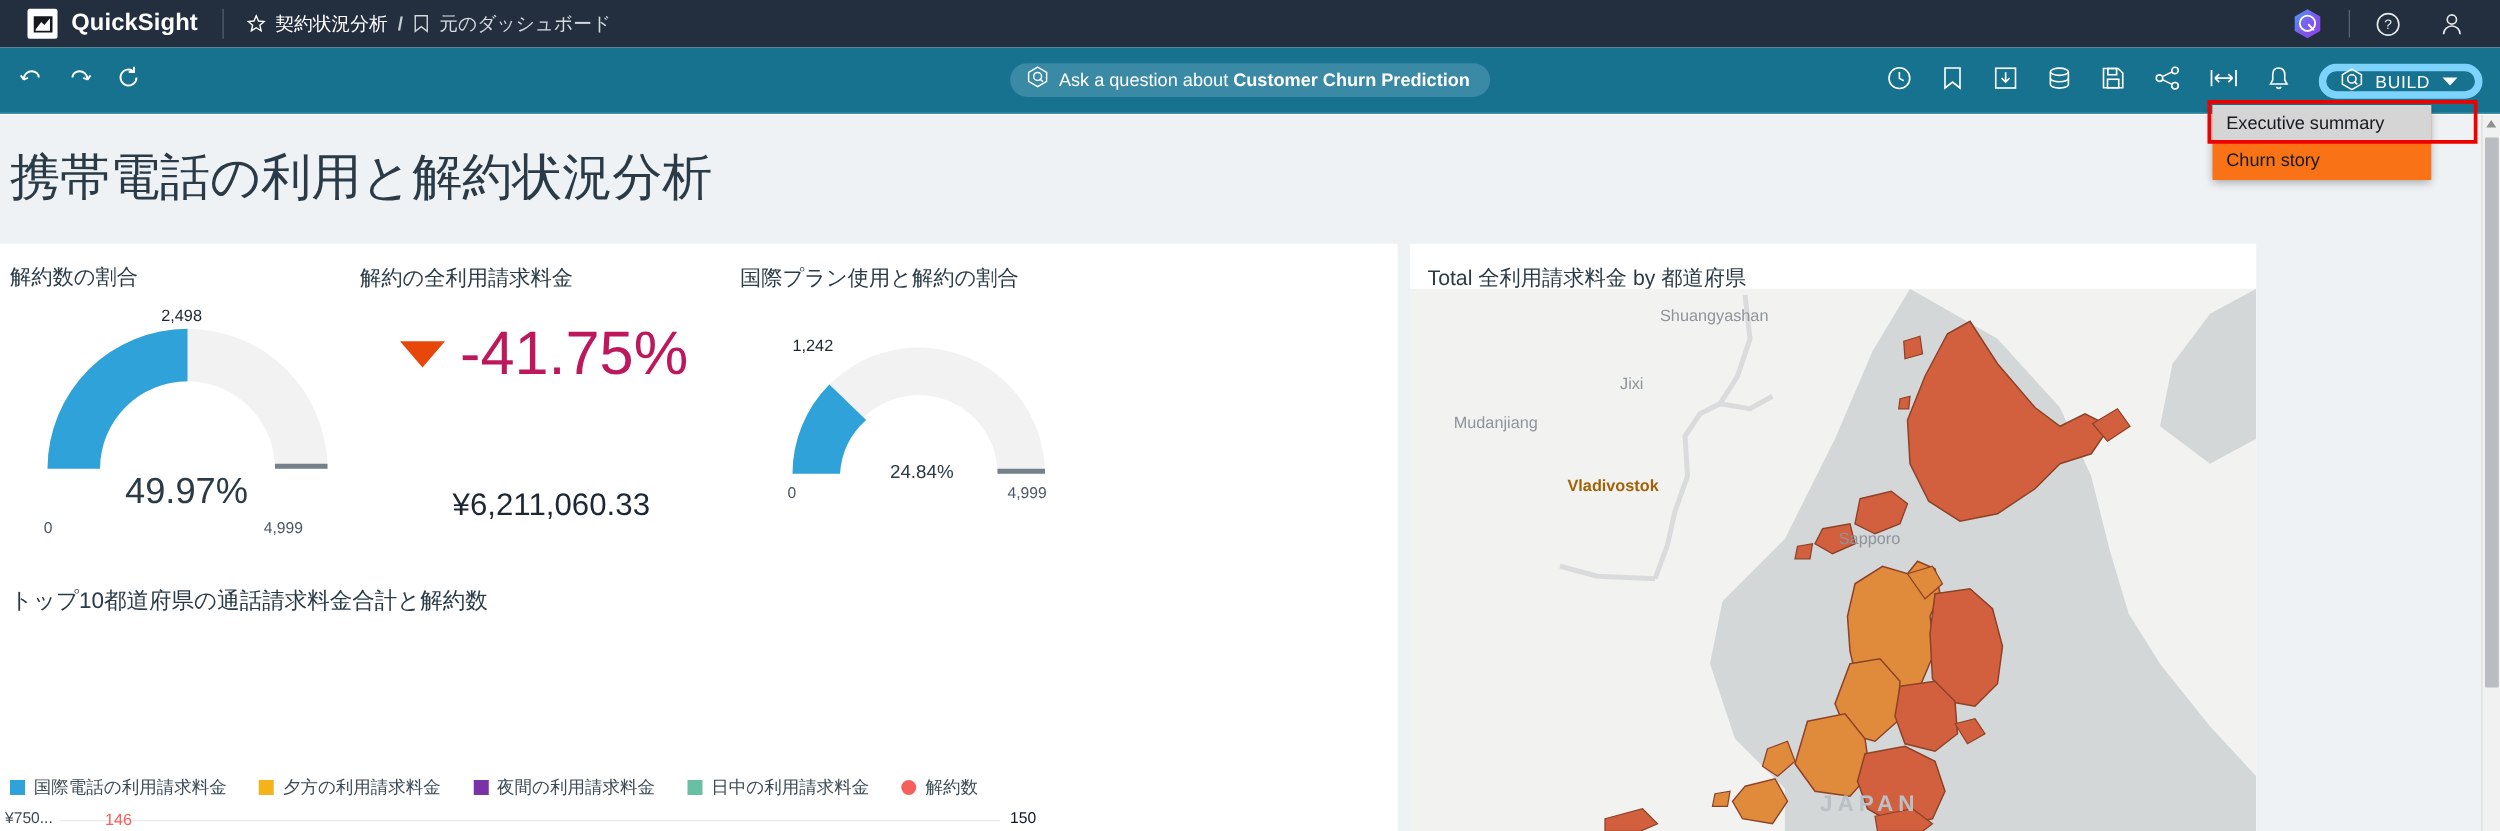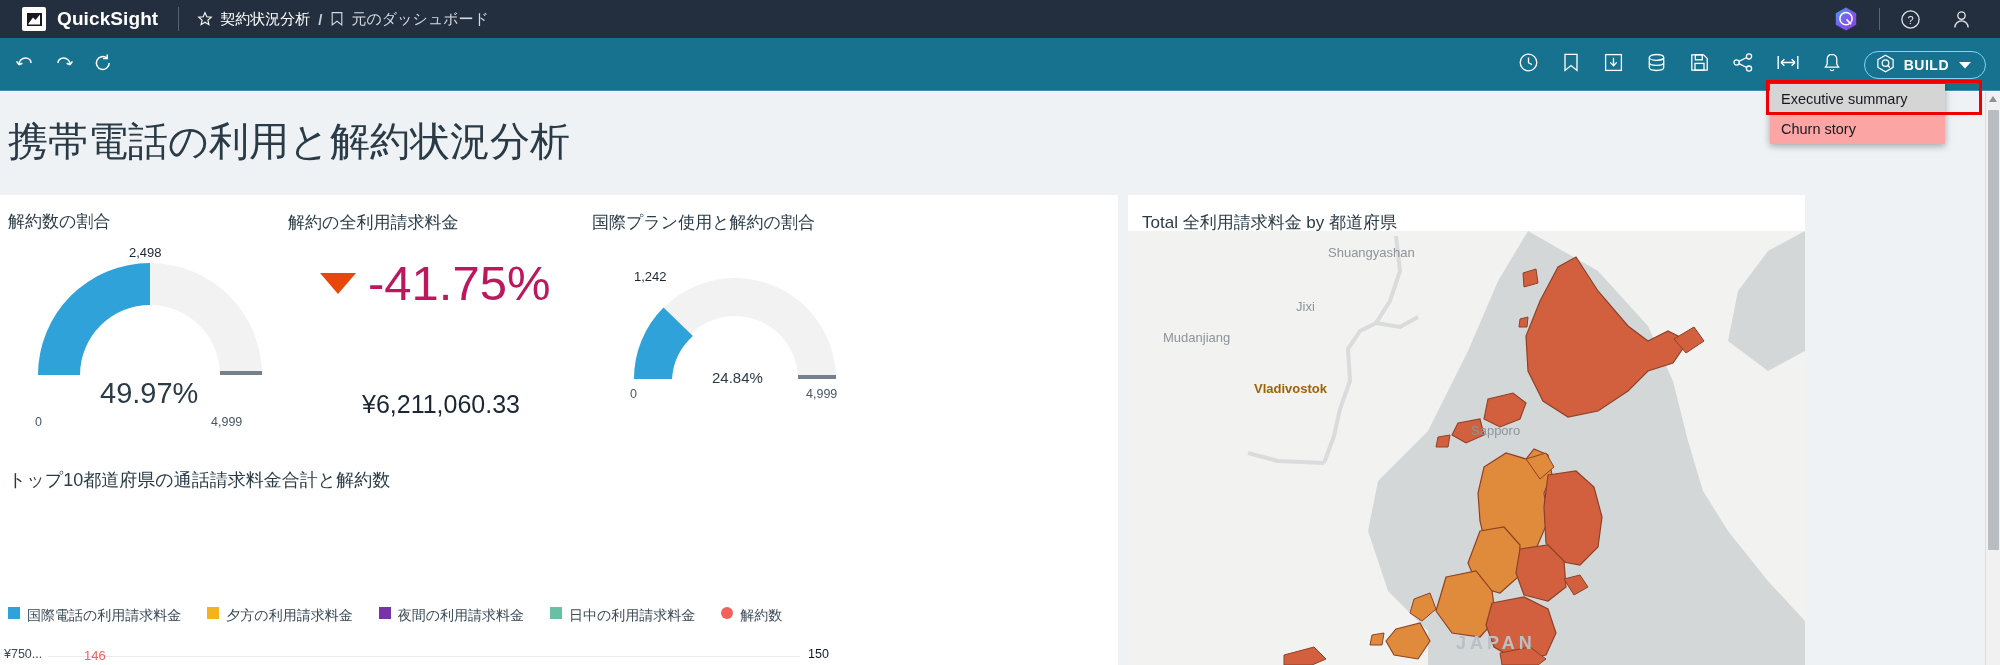--- a/index.html
+++ b/index.html
@@ -64,29 +64,29 @@
     white-space: nowrap;
   }
   .ask-text { color: #ffffff; font-size: 14.5px; }
   .ask-text b { font-weight: bold; }
   .tool-right {
     position: absolute; right: 14px; top: 0; height: 53px;
     display: flex; align-items: center; gap: 22px;
   }
   .build-btn {
     display: flex; align-items: center; gap: 9px;
-    border: 1px solid #7dd3fc; border-radius: 16px;
+    border: 6px solid #7dd3fc; border-radius: 16px;
     height: 28px; padding: 0 13px 0 11px;
-    color: #ffffff; font-size: 14px; font-weight: bold; letter-spacing: .5px;
+    color: #ffffff; font-size: 14px; font-weight: normal; letter-spacing: .5px;
   }
 
   
   .build-menu {
     position: absolute; left: 1770px; top: 84px; width: 175px;
-    background: #fca5a5;
+    background: #f97316;
     box-shadow: 0 2px 7px rgba(0,0,0,.33);
     z-index: 60;
   }
   .menu-item {
     height: 30px; display: flex; align-items: center;
     padding-left: 11px; font-size: 14.5px; color: #16191f;
   }
   .menu-item.sel { background: #d5d5d5; border-bottom: 1px solid #b9b9b9; }
   .menu-highlight {
     position: absolute; left: 1766px; top: 80px;
@@ -144,21 +144,21 @@
   }
   .kpi-sub {
     position: absolute; font-size: 25px; color: #1c2733; white-space: nowrap;
   }
 
   
   .legend-row {
     position: absolute; left: 8px; top: 412px;
     display: flex; align-items: center; gap: 26px;
   }
-  .lg { display: flex; gap: 7px; font-size: 14px; color: #3b4a56; white-space: nowrap; }
+  .lg { display: flex; align-items: center; gap: 7px; font-size: 14px; color: #3b4a56; white-space: nowrap; margin-top: 14px; }
   .lg-sw { width: 12px; height: 12px; }
   .lg-dot { width: 12px; height: 12px; border-radius: 50%; }
 
   .axis-left {
     position: absolute; left: 4px; top: 452px; font-size: 12.5px; color: #3b4a56;
   }
   .axis-right {
     position: absolute; left: 808px; top: 452px; font-size: 12.5px; color: #0f172a;
   }
   .gridline {
@@ -272,20 +272,30 @@
         </svg>
     </span>
     <span>
       <svg width="22" height="22" viewBox="0 0 22 22">
           <path d="M17.2 11 a6.4 6.4 0 1 1 -2.3 -4.9" fill="none" stroke="#ffffff" stroke-width="1.5"></path>
           <path d="M15.2 2.4 L15.2 6.6 L11 6.6" fill="none" stroke="#ffffff" stroke-width="1.5"></path>
         </svg>
     </span>
   </div>
 
+  <div class="ask-pill">
+    <span>
+      <svg width="18" height="18" viewBox="0 0 20 20">
+          <path d="M10 1.4 L18 6 L18 14 L10 18.6 L2 14 L2 6 Z" fill="none" stroke="#ffffff" stroke-width="1.3"></path>
+          <circle cx="10" cy="9.6" r="3.5" fill="none" stroke="#ffffff" stroke-width="1.3"></circle>
+          <path d="M11.8 11.6 L14.6 14.2" stroke="#ffffff" stroke-width="1.3" fill="none"></path>
+        </svg>
+    </span>
+    <span class="ask-text"><span>Ask a question about </span><b>Customer Churn Prediction</b></span>
+  </div>
 
   <div class="tool-right">
     <span>
       <svg width="21" height="21" viewBox="0 0 21 21">
           <circle cx="10.5" cy="10.5" r="8.3" fill="none" stroke="#ffffff" stroke-width="1.3"></circle>
           <path d="M10.5 5.6 L10.5 10.7 L14 12.6" fill="none" stroke="#ffffff" stroke-width="1.3"></path>
         </svg>
     </span>
     <span>
       <svg width="20" height="21" viewBox="0 0 20 21">

